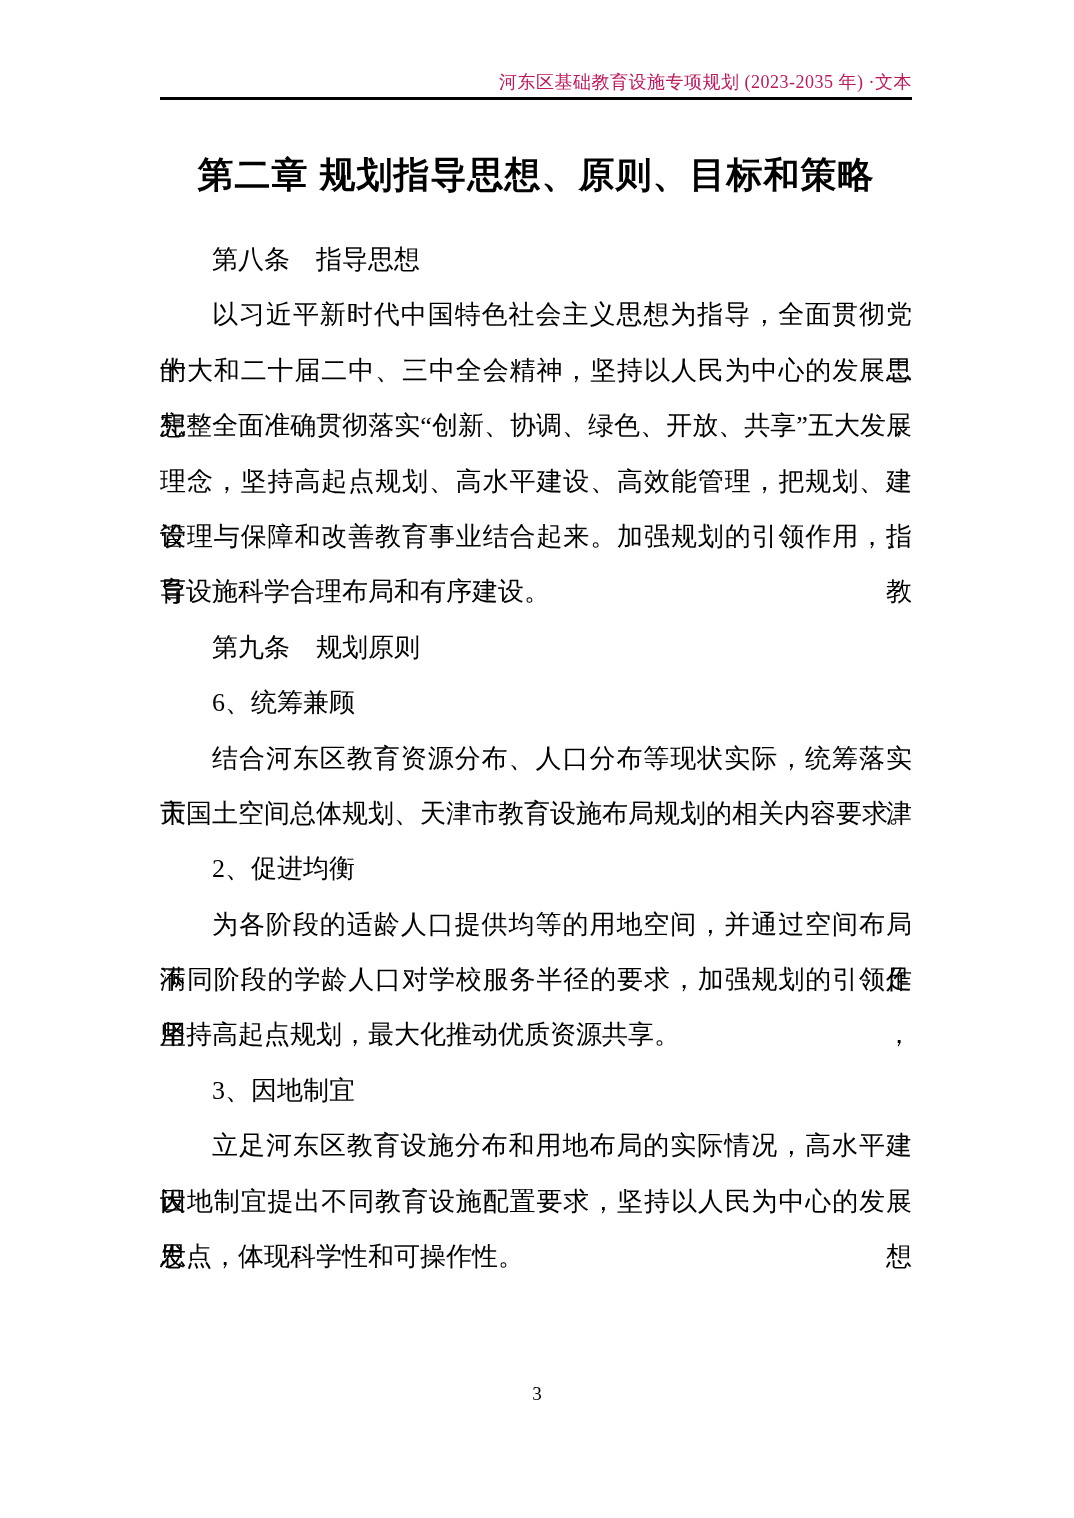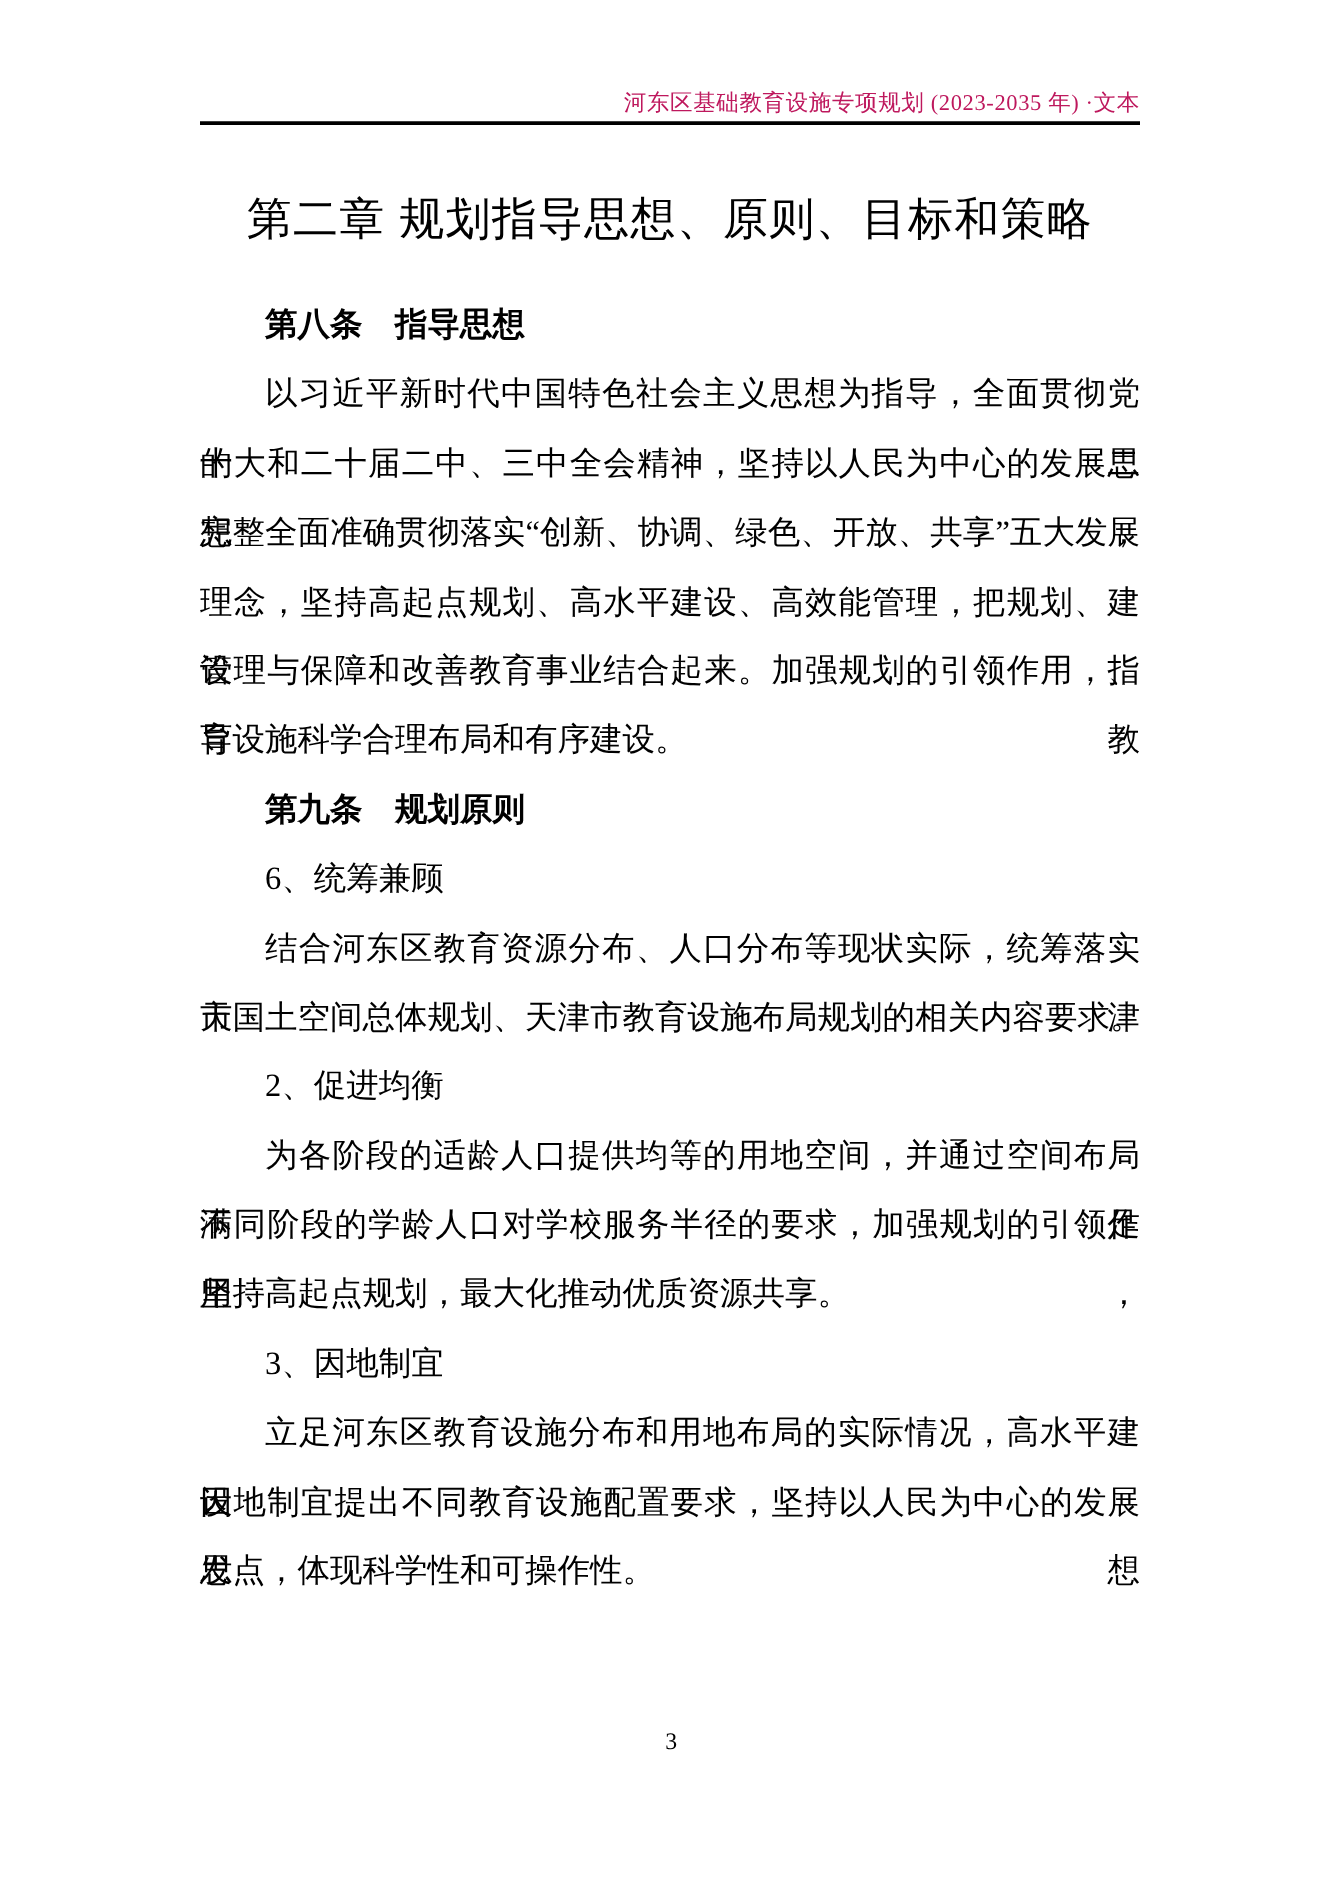--- a/index.html
+++ b/index.html
@@ -25,21 +25,21 @@
     position:absolute;
     left:160px; width:752px; top:97px;
     height:3px;
     background:#000;
   }
   .chapter-title {
     position:absolute;
     left:160px; width:752px; top:150px;
     text-align:center;
     font-family:"Liberation Sans","DejaVu Sans",sans-serif;
-    font-weight:normal;
+    font-weight:bold;
     font-size:36px;
     line-height:50px;
     letter-spacing:1px;
   }
   .body-block {
     position:absolute;
     left:160px; width:752px; top:232px;
   }
   .line {
     height:55.4px;
@@ -48,21 +48,21 @@
     white-space:nowrap;
   }
   .just {
     white-space:normal;
     text-align:justify;
     text-align-last:justify;
     text-justify:inter-character;
   }
   .ind { text-indent:52px; }
   .heading {
-    font-weight:bold;
+    font-weight:normal;
   }
   .page-number {
     position:absolute;
     left:0; width:1074px; top:1383px;
     text-align:center;
     font-size:19px;
   }
 </style>
 </head>
 <body>

